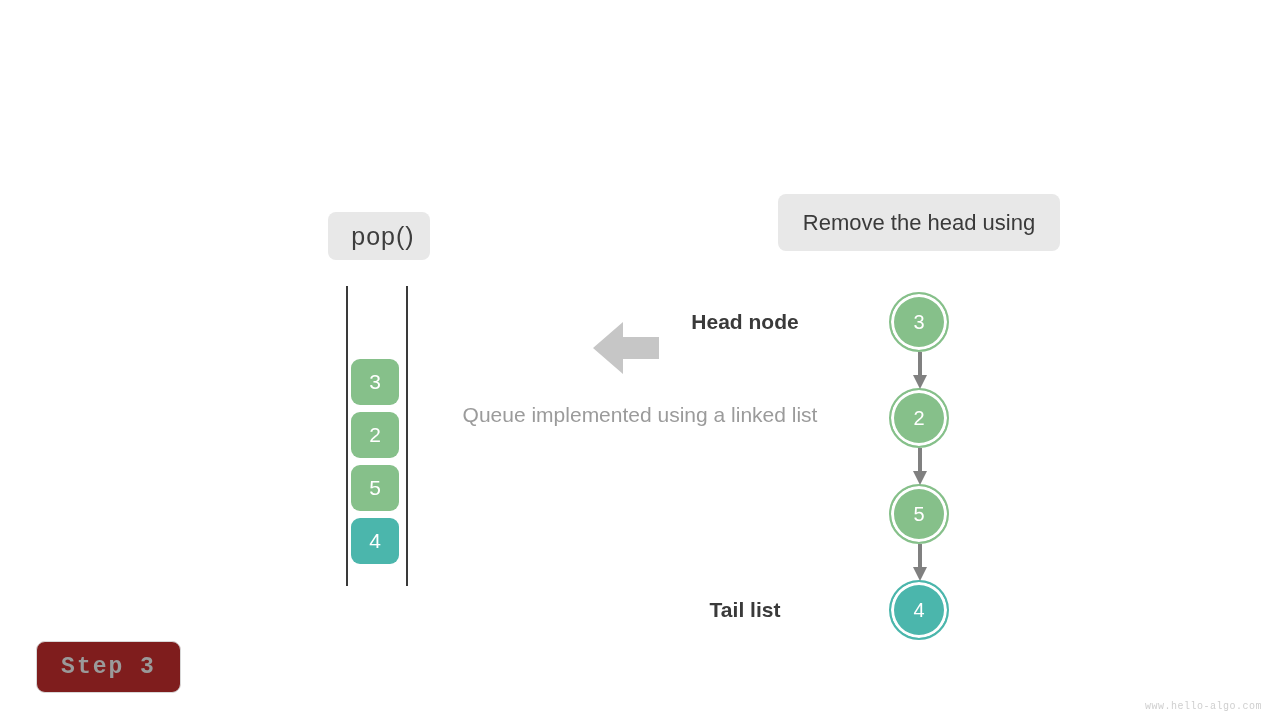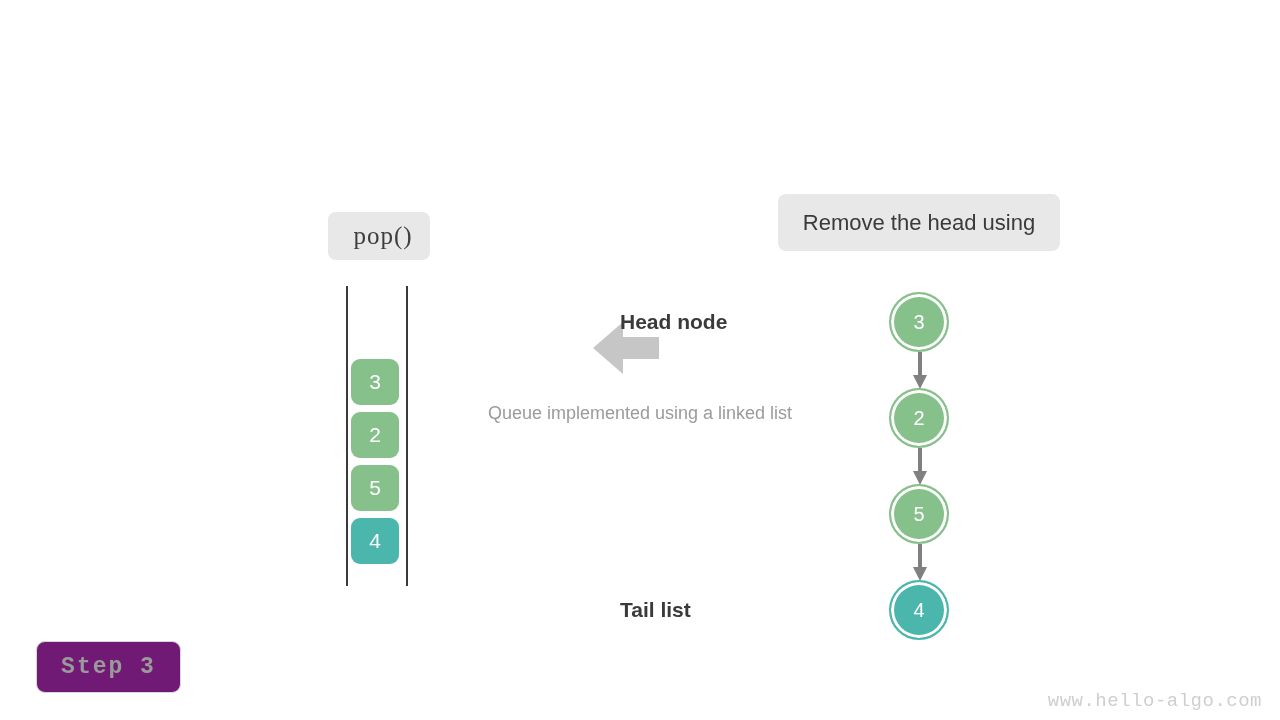--- a/index.html
+++ b/index.html
@@ -28,21 +28,21 @@
     position: absolute;
     background: #e8e8e8;
     border-radius: 8px;
     color: #3d3d3d;
     display: flex;
     align-items: center;
     justify-content: center;
     box-sizing: border-box;
   }
   .chip-mono {
-    font-family: Liberation Serif, serif;
+    font-family: Liberation Sans, sans-serif;
     font-size: 25px;
     letter-spacing: 1px;
     padding-left: 8px;
   }
   .chip-op {
     left: 328px;
     top: 212px;
     width: 102px;
     height: 48px;
   }
@@ -58,51 +58,51 @@
 
   
   .step-badge {
     position: absolute;
     left: 36px;
     top: 641px;
     width: 145px;
     height: 52px;
     border: 1px solid #d8d8d8;
     border-radius: 9px;
-    background: #701a75;
+    background: #7f1d1d;
     display: flex;
     align-items: center;
     justify-content: center;
     font-family: "Liberation Mono", "DejaVu Sans Mono", monospace;
     font-size: 23px;
     font-weight: bold;
     color: #9a9a9a;
     letter-spacing: 2px;
     box-sizing: border-box;
   }
 
   
   .watermark {
     position: absolute;
     right: 18px;
     bottom: 8px;
     font-family: "Liberation Mono", "DejaVu Sans Mono", monospace;
-    font-size: 19px;
+    font-size: 10px;
     color: #cfcfcf;
     letter-spacing: 0.5px;
   }
 
   
   .caption {
     position: absolute;
     left: 437px;
     top: 403px;
     width: 406px;
     text-align: center;
-    font-size: 18px;
+    font-size: 21px;
     color: #9b9b9b;
   }
 
   
   .container-rail {
     position: absolute;
     width: 2px;
     background: #3a3a3a;
   }
   .rail-left  { left: 346px; top: 286px; height: 300px; }
@@ -160,21 +160,21 @@
     left: 912px;
     width: 16px;
     height: 38px;
   }
 
   .node-label {
     position: absolute;
     font-size: 21px;
     font-weight: bold;
     color: #3a3a3a;
-    text-align: left;
+    text-align: center;
     white-space: nowrap;
   }
   .label-head { left: 620px; top: 310px; width: 250px; }
   .label-tail { left: 620px; top: 598px; width: 250px; }
 </style>
 </head>
 <body>
 
 <div class="canvas">
 

